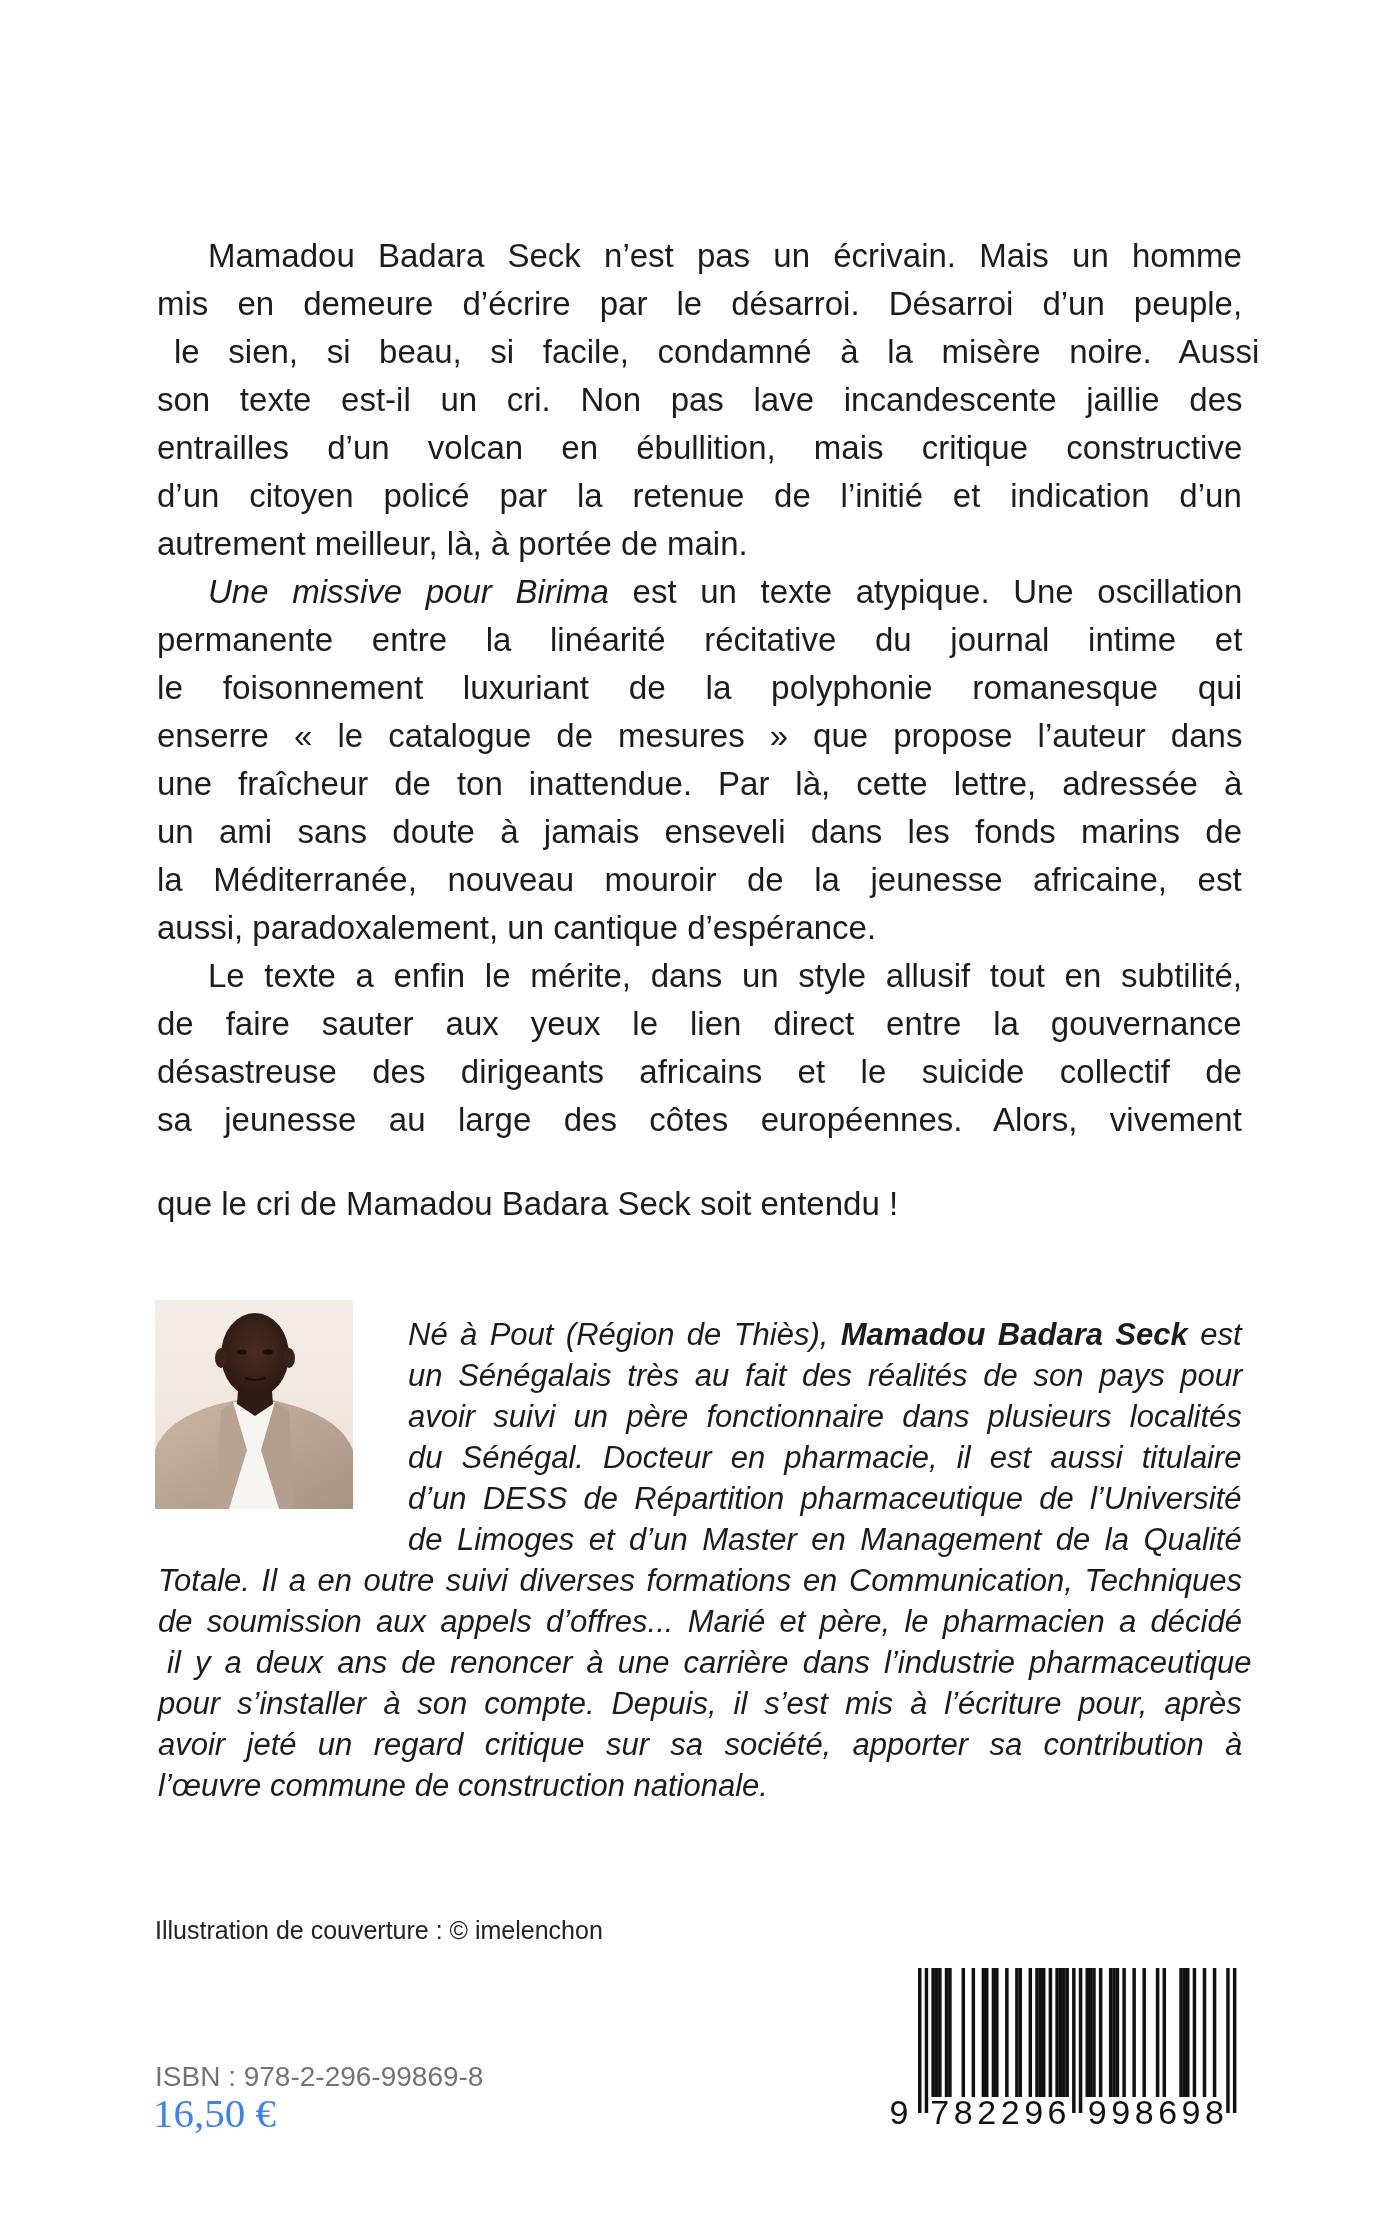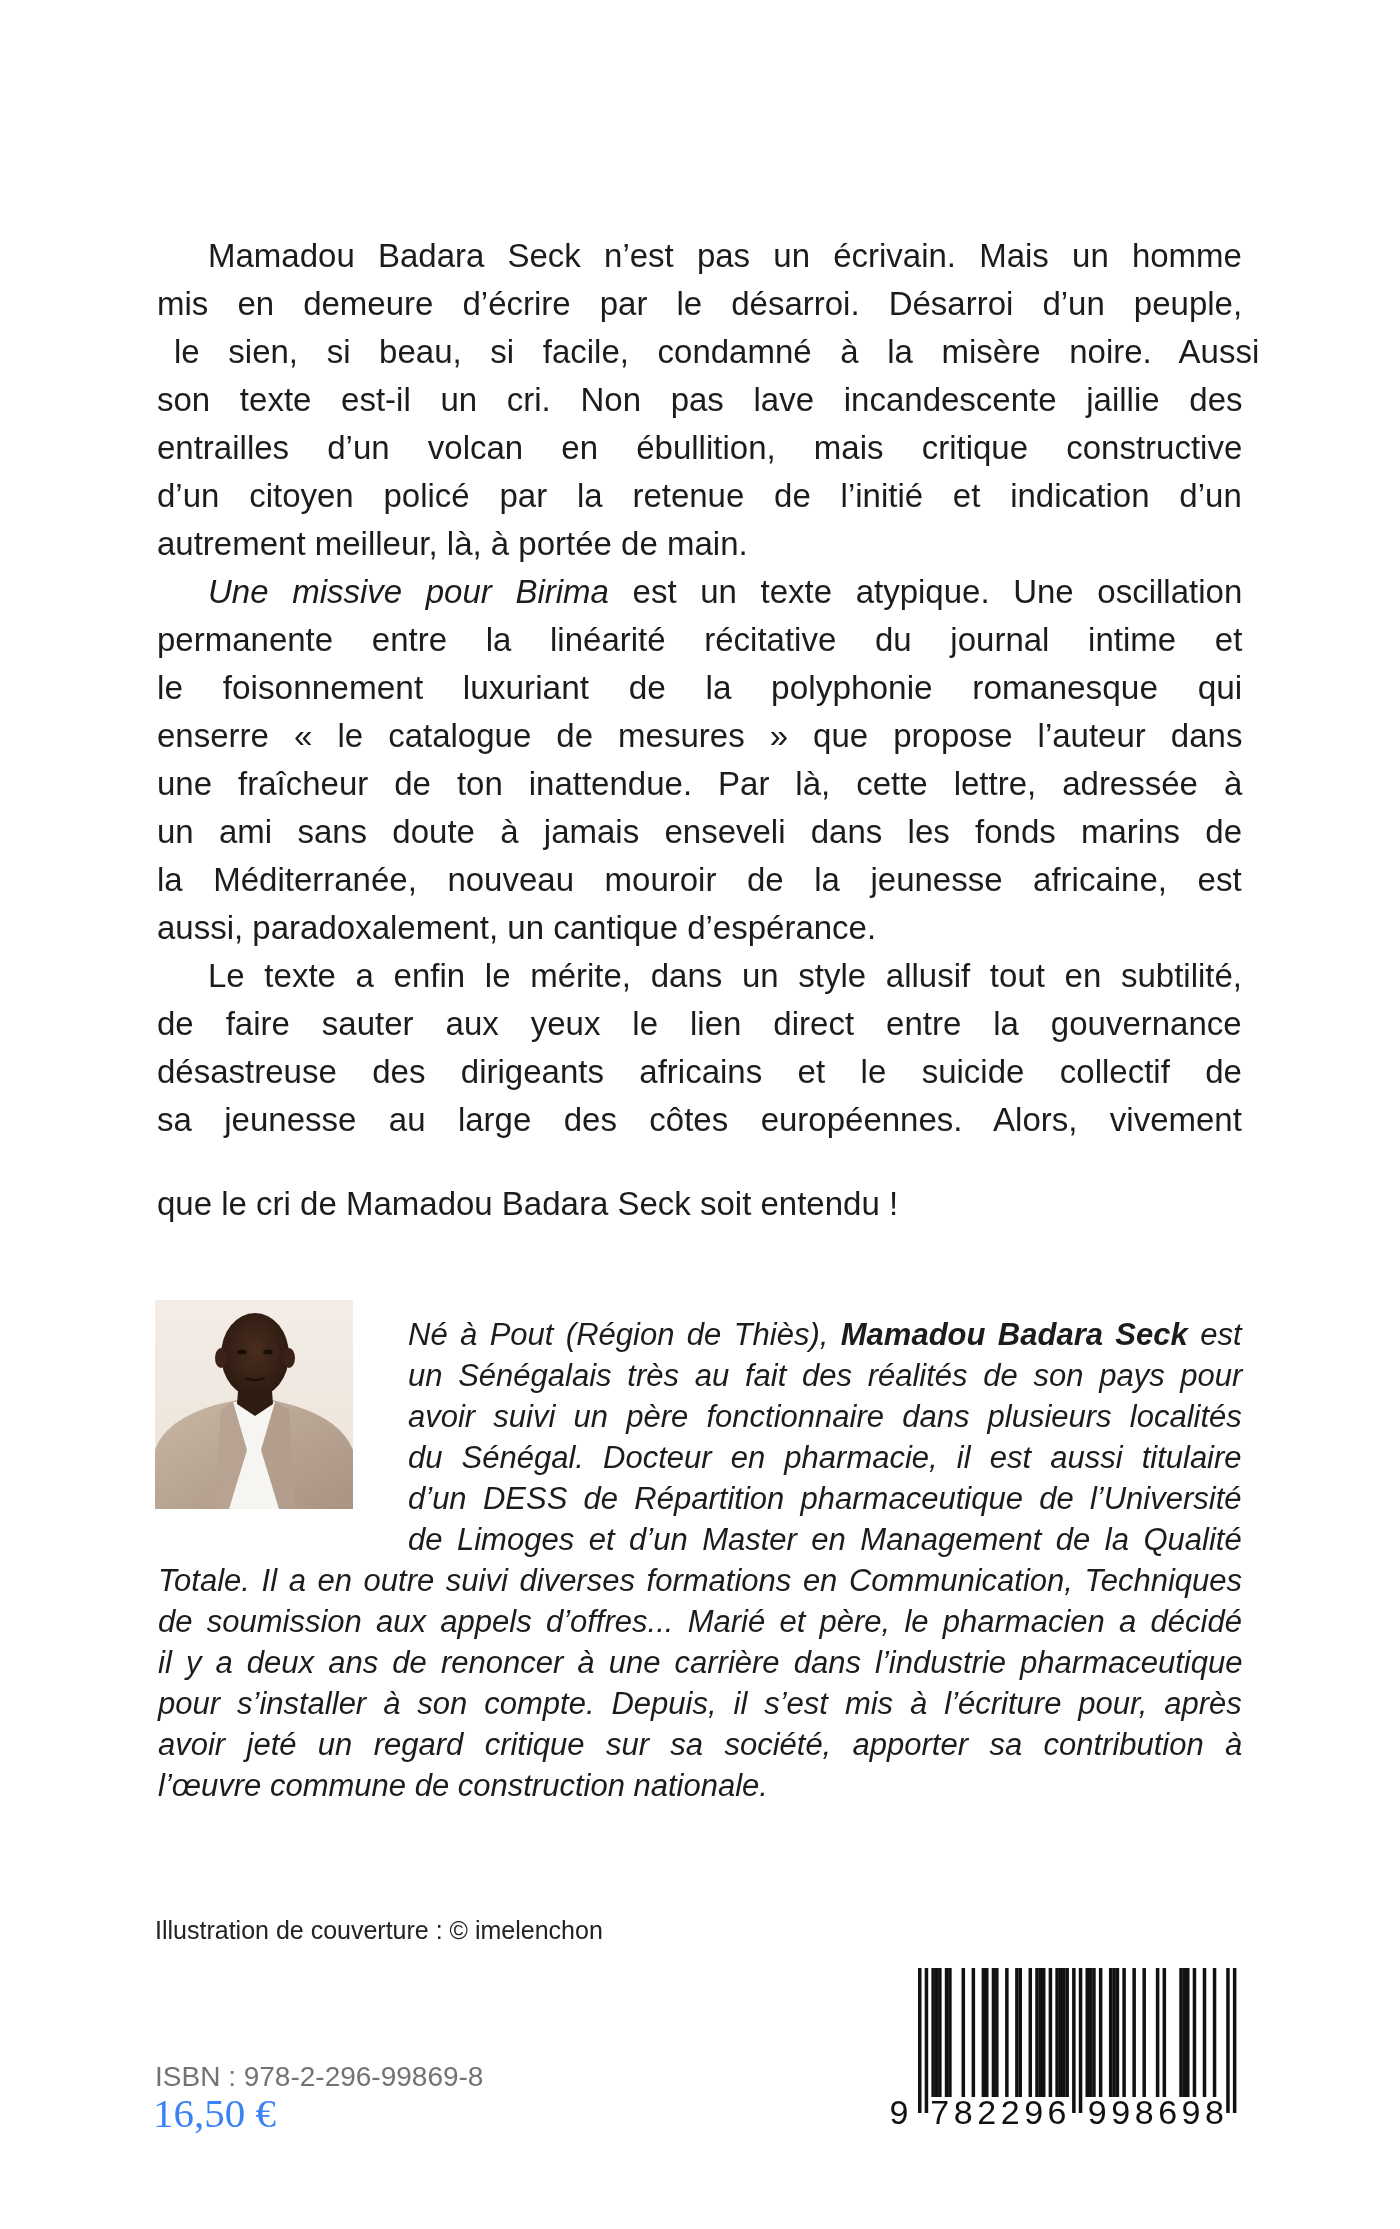--- a/index.html
+++ b/index.html
@@ -160,21 +160,21 @@
   </div>
 
   <div class="line bio-line" style="left: 408px; top: 1316px; word-spacing: 3.78px;"><span>Né à Pout (Région de Thiès), </span><b>Mamadou Badara Seck</b><span> est</span></div>
   <div class="line bio-line" style="left: 408px; top: 1357px; word-spacing: 7.1px;">un Sénégalais très au fait des réalités de son pays pour</div>
   <div class="line bio-line" style="left: 408px; top: 1398px; word-spacing: 9.57px;">avoir suivi un père fonctionnaire dans plusieurs localités</div>
   <div class="line bio-line" style="left: 408px; top: 1439px; word-spacing: 10.5px;">du Sénégal. Docteur en pharmacie, il est aussi titulaire</div>
   <div class="line bio-line" style="left: 408px; top: 1480px; word-spacing: 7.67px;">d’un DESS de Répartition pharmaceutique de l’Université</div>
   <div class="line bio-line" style="left: 408px; top: 1521px; word-spacing: 5.89px; text-align: right;">de Limoges et d’un Master en Management de la Qualité</div>
   <div class="line bio-line" style="left: 158px; top: 1562px; word-spacing: 3px;">Totale. Il a en outre suivi diverses formations en Communication, Techniques</div>
   <div class="line bio-line" style="left: 158px; top: 1603px; word-spacing: 5.64px;">de soumission aux appels d’offres... Marié et père, le pharmacien a décidé</div>
-  <div class="line bio-line" style="left: 158px; top: 1644px; word-spacing: 5.5px; text-align: center;">il y a deux ans de renoncer à une carrière dans l’industrie pharmaceutique</div>
+  <div class="line bio-line" style="left: 167px; top: 1644px; word-spacing: 5.5px; text-align: center;">il y a deux ans de renoncer à une carrière dans l’industrie pharmaceutique</div>
   <div class="line bio-line" style="left: 158px; top: 1685px; word-spacing: 8.33px;">pour s’installer à son compte. Depuis, il s’est mis à l’écriture pour, après</div>
   <div class="line bio-line" style="left: 158px; top: 1726px; word-spacing: 12.73px;">avoir jeté un regard critique sur sa société, apporter sa contribution à</div>
   <div class="line bio-line" style="left: 158px; top: 1767px;">l’œuvre commune de construction nationale.</div>
 
   <div class="credit">Illustration de couverture : © imelenchon</div>
   <div class="isbn">ISBN : 978-2-296-99869-8</div>
   <div class="price">16,50 €</div>
 
   <div class="barcode">
     <svg id="barcode-svg" width="365" height="165" viewBox="0 0 365 165">

